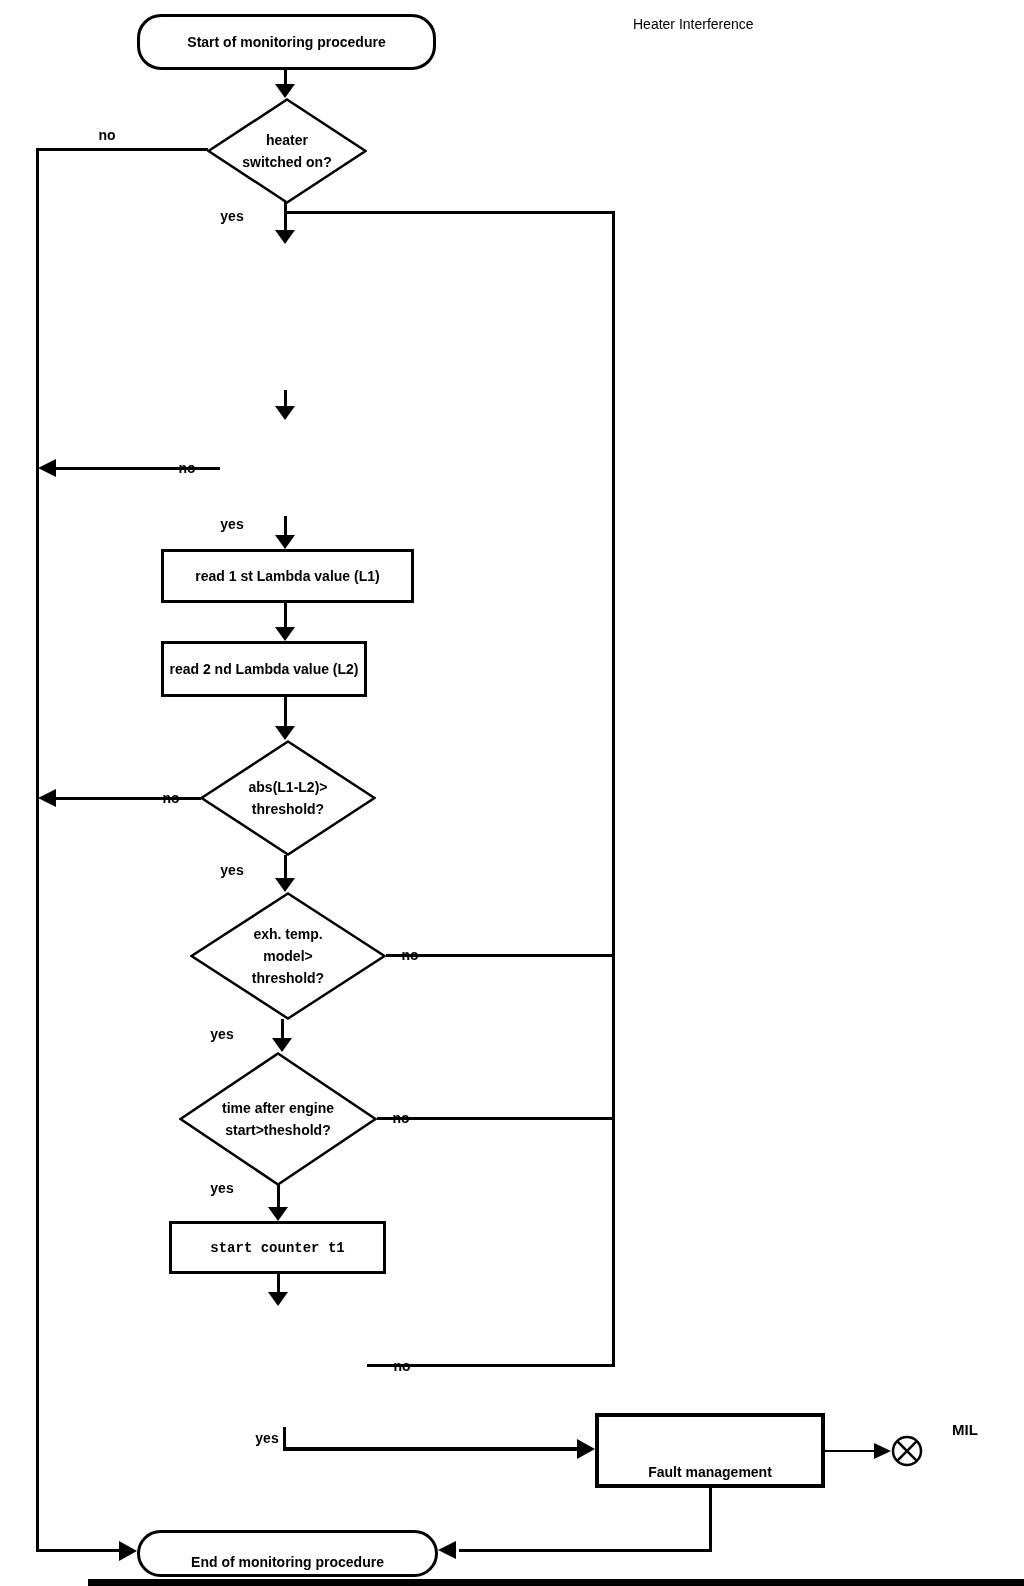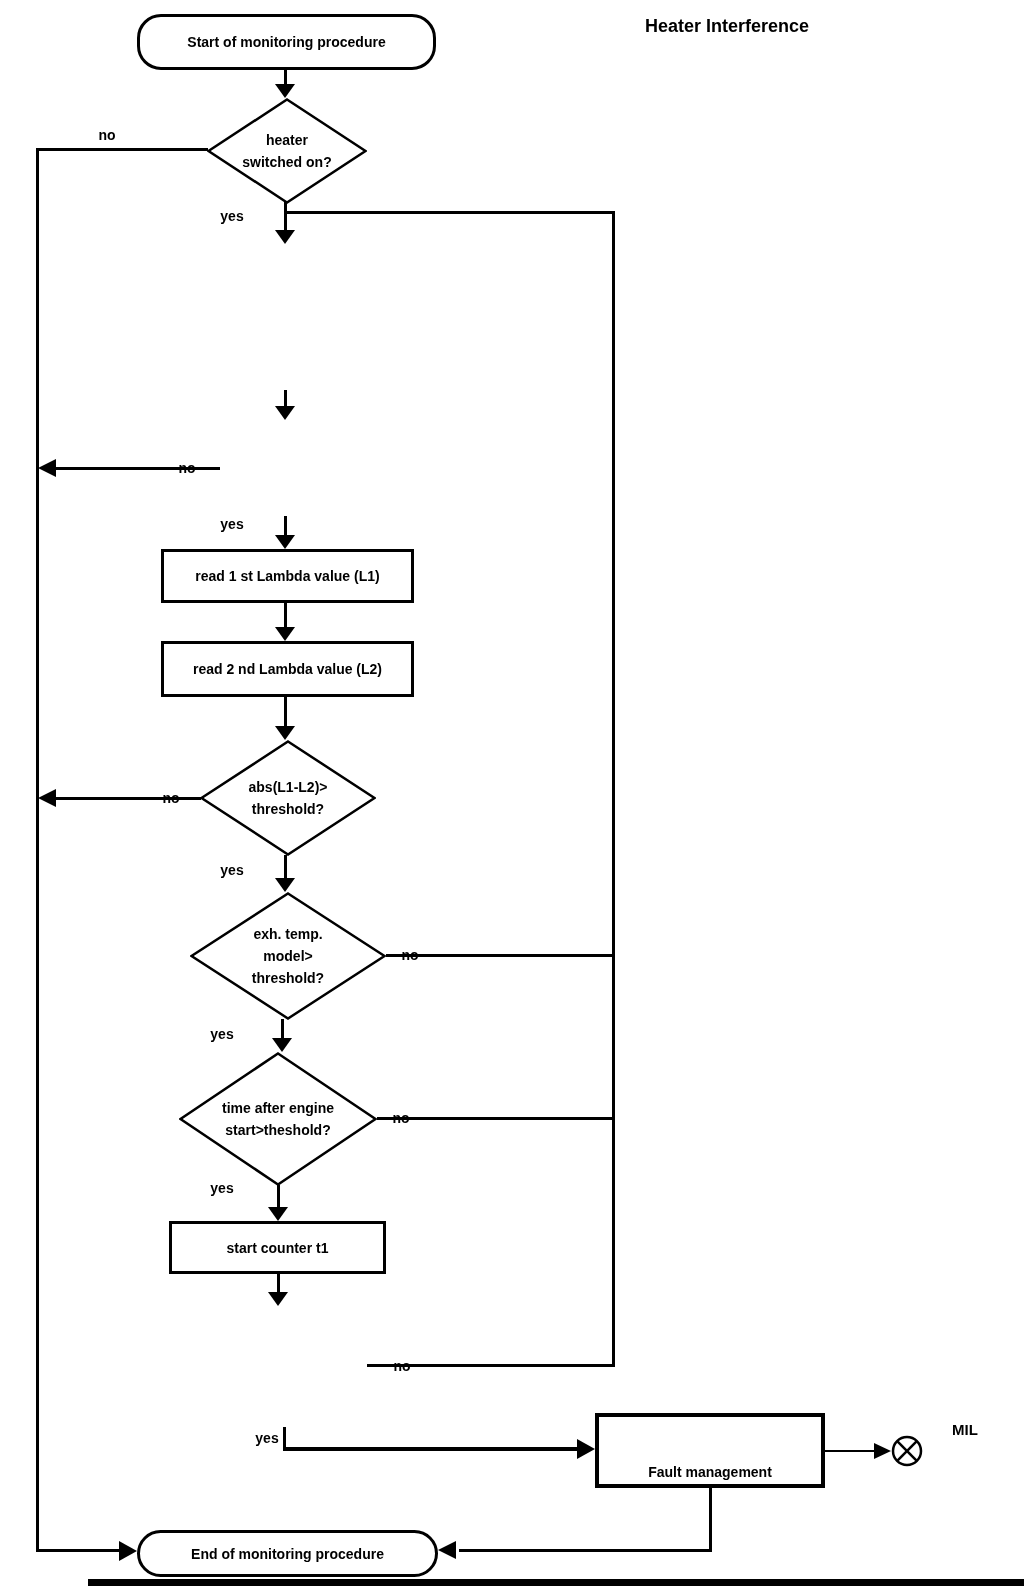--- a/index.html
+++ b/index.html
@@ -15,21 +15,21 @@
        display:flex;align-items:center;justify-content:center;text-align:center;
        white-space:pre-line;font-weight:bold;font-size:14px;line-height:24px;}
   .thick{border-width:4px;align-items:flex-end;}
   .terminal{border-radius:24px;}
   .diamond{position:absolute;}
   .diamond svg{position:absolute;left:0;top:0;}
   .dtext{position:absolute;left:0;top:0;right:0;bottom:0;display:flex;align-items:center;justify-content:center;
          text-align:center;white-space:pre-line;font-weight:bold;font-size:14px;line-height:22px;}
   .elabel{position:absolute;font-weight:bold;font-size:14px;line-height:18px;
           display:flex;align-items:center;justify-content:center;}
-  .title{position:absolute;font-weight:bold;font-size:18px;margin-left:12px;}
+  .title{position:absolute;font-weight:normal;font-size:14px;}
   .mil-label{position:absolute;font-weight:bold;font-size:15px;}
 </style>
 </head>
 <body>
 
 <div id="stage">
 
   <div class="title" style="left:633px;top:16px;">Heater Interference</div>
 
   <div class="ln" style="left:36px;top:148px;width:3px;height:1404px;"></div>
@@ -99,21 +99,21 @@
     <div class="dtext">heater
 switched on?</div>
   </div>
 
 
 
   <div class="box" style="left:161px;top:549px;width:253px;height:54px;">
     <span>read 1 st Lambda value (L1)</span>
   </div>
 
-  <div class="box" style="left:161px;top:641px;width:253px;height:56px;">
+  <div class="box" style="left:161px;top:641px;width:206px;height:56px;">
     <span>read 2 nd Lambda value (L2)</span>
   </div>
 
   <div class="diamond" style="left:200px;top:740px;width:176px;height:116px;">
     <svg width="176" height="116" viewBox="0 0 176 116">
       <polygon points="88,1.5 174.5,58 88,114.5 1.5,58" fill="#fff" stroke="#000" stroke-width="2.5"></polygon>
     </svg>
     <div class="dtext">abs(L1-L2)&gt;
 threshold?</div>
   </div>
@@ -128,37 +128,37 @@
   </div>
 
   <div class="diamond" style="left:179px;top:1052px;width:198px;height:134px;">
     <svg width="198" height="134" viewBox="0 0 198 134">
       <polygon points="99,1.5 196.5,67 99,132.5 1.5,67" fill="#fff" stroke="#000" stroke-width="2.5"></polygon>
     </svg>
     <div class="dtext">time after engine
 start&gt;theshold?</div>
   </div>
 
-  <div class="box" style="left:169px;top:1221px;width:217px;height:53px;">
+  <div class="box" style="left:169px;top:1221px;width:217px;height:53px;font-family:Liberation Mono, monospace;">
     <span>start counter t1</span>
   </div>
 
 
   <div class="box thick" style="left:595px;top:1413px;width:230px;height:75px;">
     <span>Fault management</span>
   </div>
 
   <svg style="position:absolute;left:890px;top:1434px;" width="34" height="34" viewBox="0 0 34 34">
     <circle cx="17" cy="17" r="14" fill="#fff" stroke="#000" stroke-width="2.5"></circle>
     <line x1="7.2" y1="7.2" x2="26.8" y2="26.8" stroke="#000" stroke-width="2.5"></line>
     <line x1="26.8" y1="7.2" x2="7.2" y2="26.8" stroke="#000" stroke-width="2.5"></line>
   </svg>
   <div class="mil-label" style="left:952px;top:1421px;">MIL</div>
 
-  <div class="box terminal" style="left:137px;top:1530px;width:301px;height:47px;">
+  <div class="box terminal" style="left:137px;top:1530px;width:301px;height:47px;align-items:flex-end;">
     <span>End of monitoring procedure</span>
   </div>
 
   <div class="elabel" style="left:92px;top:126px;width:30px;height:18px;">no</div>
   <div class="elabel" style="left:216px;top:207px;width:32px;height:18px;">yes</div>
   <div class="elabel" style="left:172px;top:459px;width:30px;height:18px;">no</div>
   <div class="elabel" style="left:216px;top:515px;width:32px;height:18px;">yes</div>
   <div class="elabel" style="left:156px;top:789px;width:30px;height:18px;">no</div>
   <div class="elabel" style="left:216px;top:861px;width:32px;height:18px;">yes</div>
   <div class="elabel" style="left:394px;top:946px;width:32px;height:18px;">no</div>

